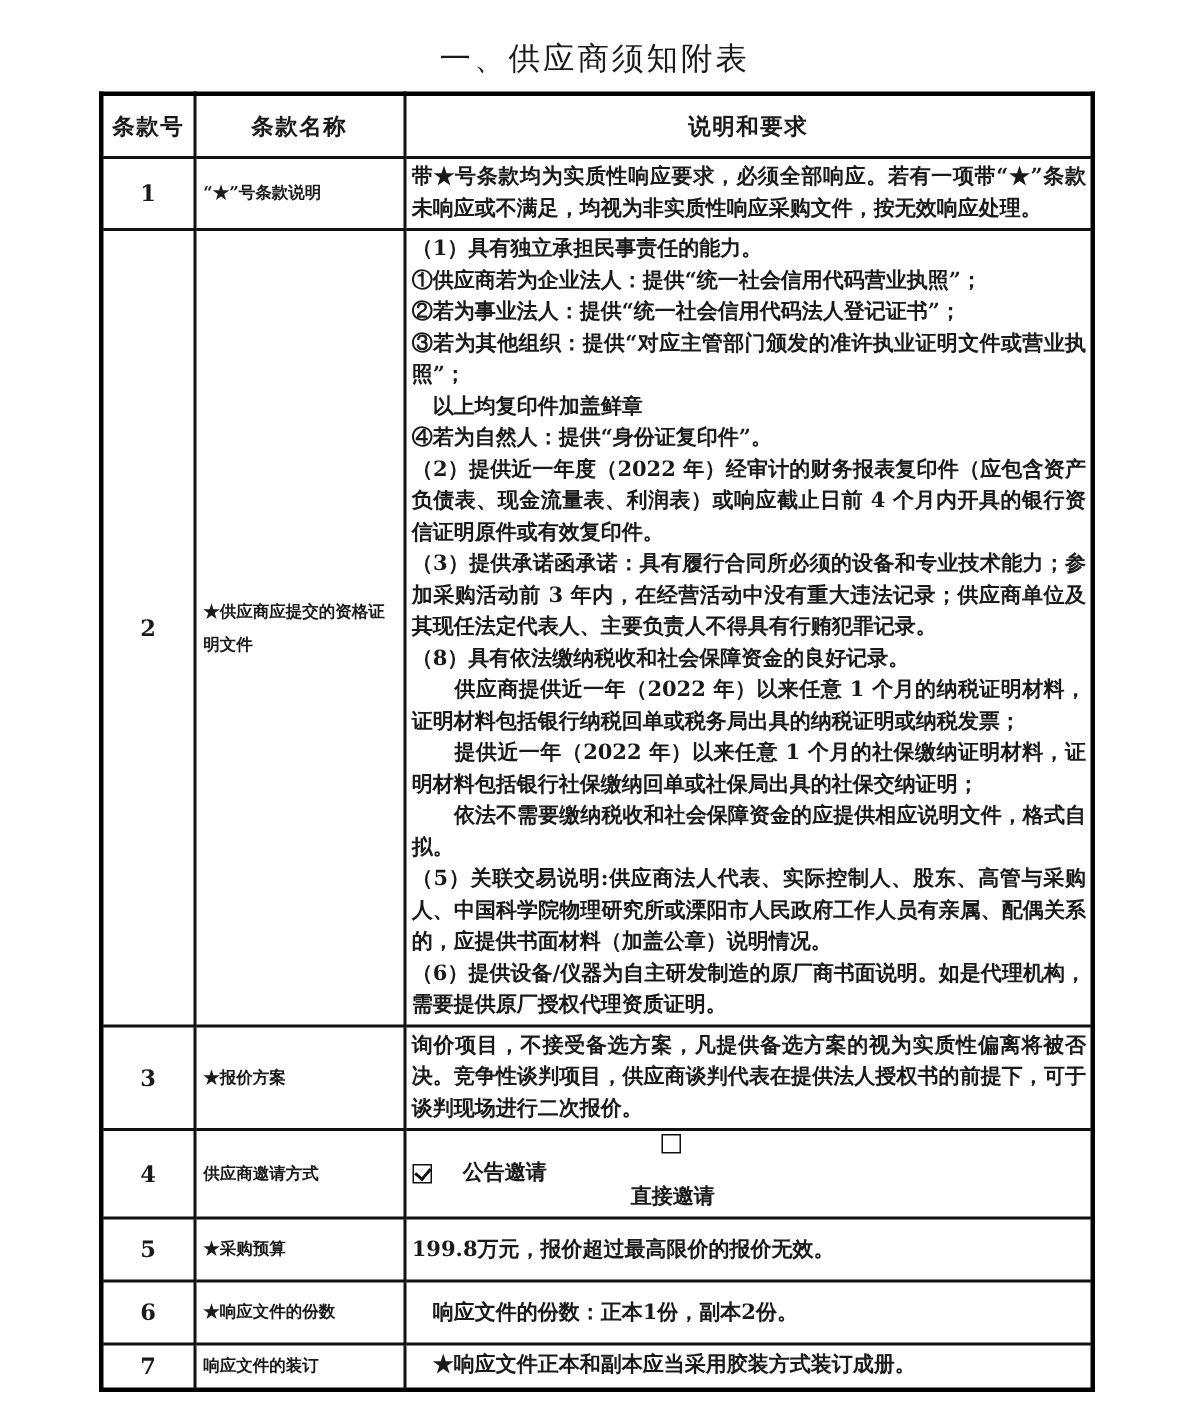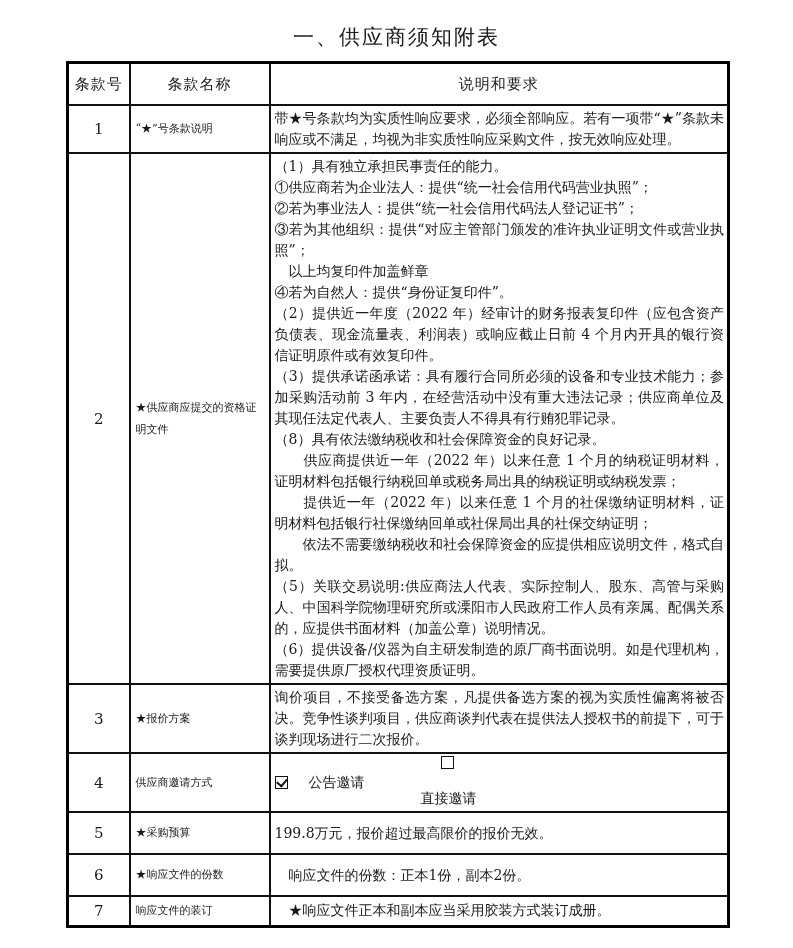--- a/index.html
+++ b/index.html
@@ -30,31 +30,31 @@
   }
   .section-title {
     text-align: center;
     font-size: 21px;
     font-weight: normal;
     letter-spacing: 2px;
     margin: 0;
     padding-top: 25px;
     padding-bottom: 8px;
     line-height: 28px;
-    font-family: Liberation Mono, monospace;
   }
   table.notice {
     border-collapse: collapse;
     table-layout: fixed;
     margin-left: 66px;
     width: 661px;
   }
   table.notice th,
   table.notice td {
     border: 2px solid #111111;
+    font-weight: bold;
   }
   table.notice {
     border: 3px solid #000000;
   }
   col.c1 { width: 62px; }
   col.c2 { width: 140px; }
   col.c3 { width: 459px; }
   th {
     font-weight: normal;
     font-size: 15px;

